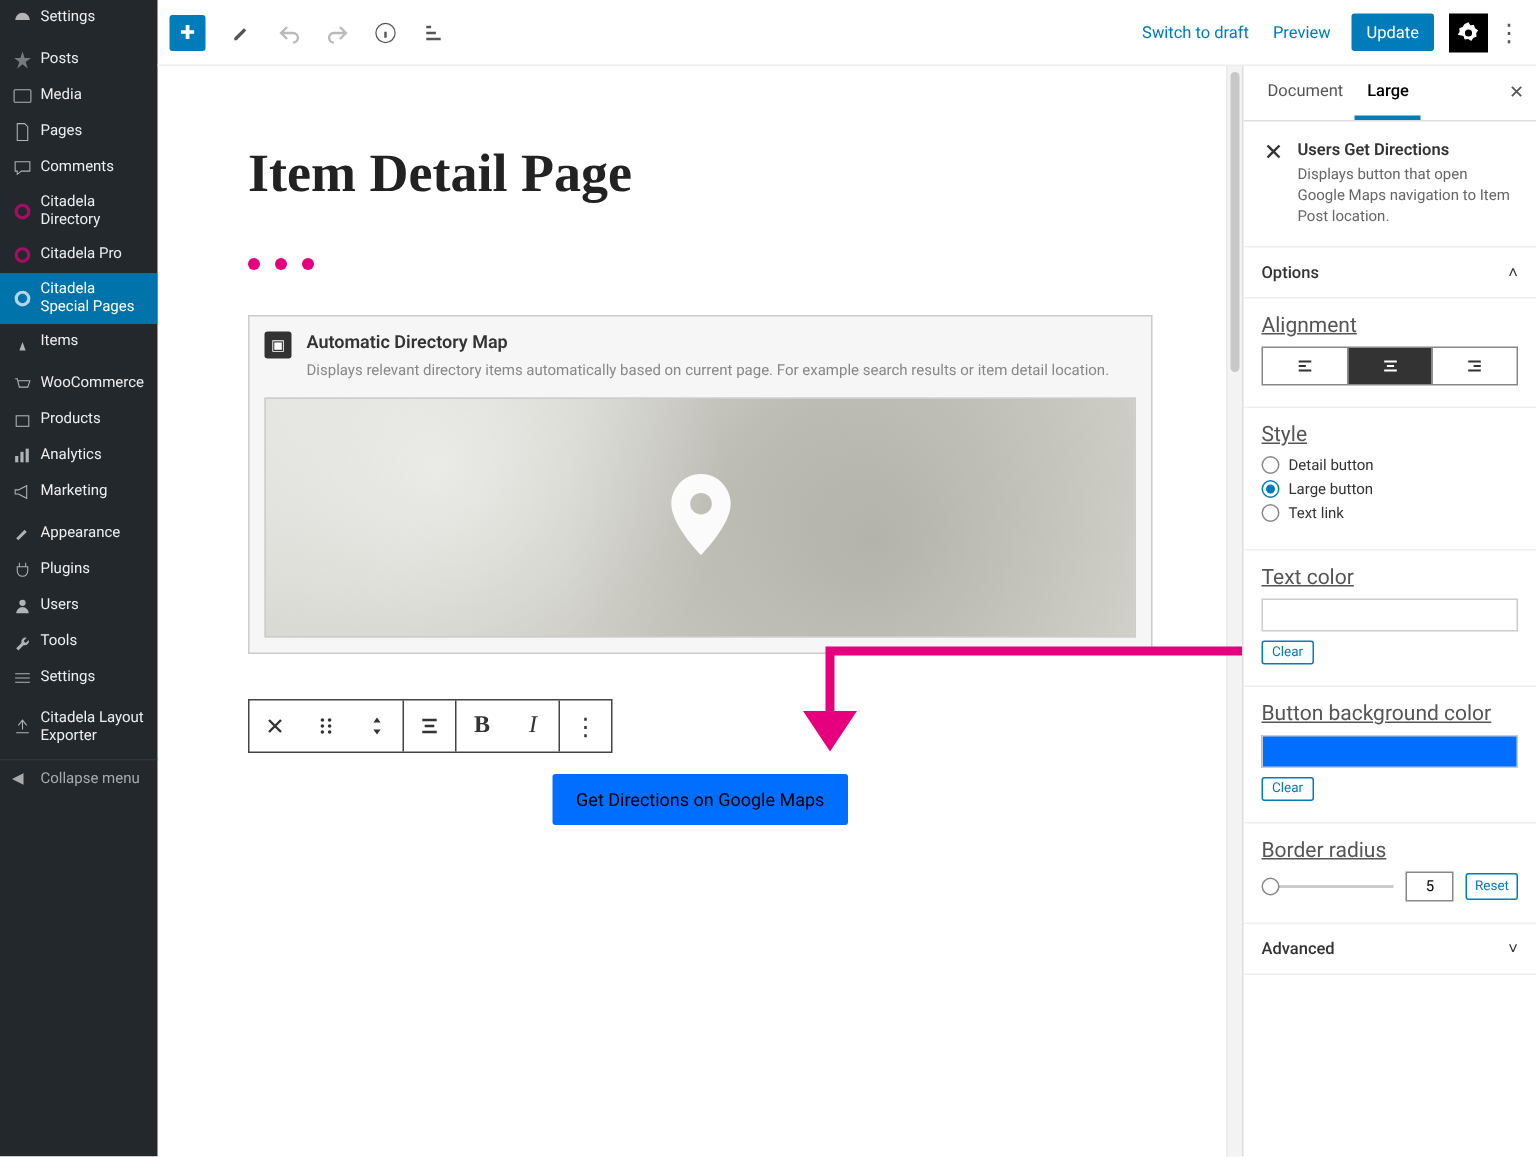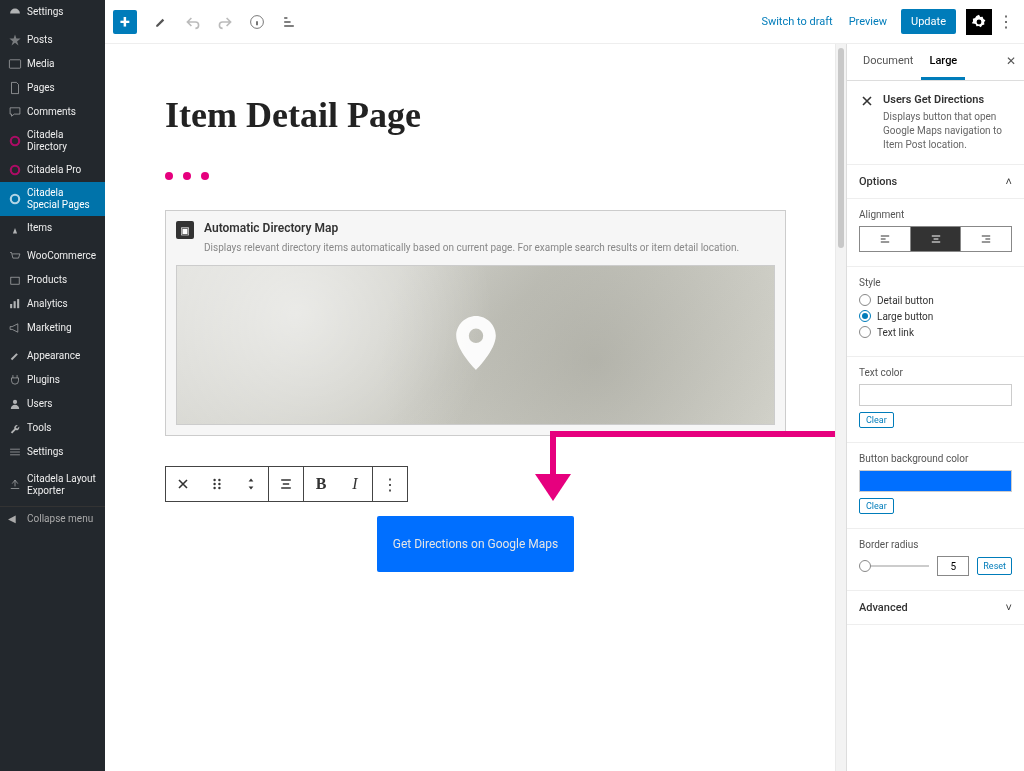--- a/index.html
+++ b/index.html
@@ -48,48 +48,48 @@
 
 .block-toolbar { display:inline-flex; border:1px solid #444; background:#fff; margin-bottom: 14px; }
 .block-toolbar .bt-group { display:flex; border-right:1px solid #444; }
 .block-toolbar .bt-group:last-child { border-right:none;}
 .block-toolbar .bt-btn { width:34px; height:34px; display:flex; align-items:center; justify-content:center; cursor:pointer; color:#333;}
 .block-toolbar .bt-btn svg { width:16px; height:16px; fill:currentColor; }
 .bold-b { font-weight:bold; font-family: Georgia, serif; font-size:16px;}
 .italic-i { font-style:italic; font-family: Georgia, serif; font-size:16px;}
 
 .directions-btn-wrap { text-align:center; }
-.directions-btn { display:inline-block; background:#006fff; color:#e5e5e5; font-size:12px; padding: 21px 16px; border-radius:2px; cursor:pointer;}
+.directions-btn { display:inline-block; background:#006fff; color:#000000; font-size:12px; padding: 10px 16px; border-radius:2px; cursor:pointer;}
 
 .footer-text { margin-top: 60px; text-align:center; }
 .logo-swirl { width:26px; height:26px; margin: 0 auto 30px; position:relative;}
 .logo-swirl svg { width:26px; height:26px;}
 .footer-text p { font-family: Georgia, serif; font-size:11px; color:#555; line-height:1.6; max-width: 400px; margin: 0 auto;}
 
 .arrow-annotation { position:absolute; pointer-events:none; z-index:5;}
 .arrow-annotation svg { overflow:visible; }
 
-.inspector { width: 178px; border-left: 1px solid #ddd; display:flex; flex-direction:column; background:#fff; flex-shrink:0;}
+.inspector { width: 196px; border-left: 1px solid #ddd; display:flex; flex-direction:column; background:#fff; flex-shrink:0;}
 .inspector-inner { flex:1; overflow:auto; font-size:11px; color:#333; }
 .tabs { display:flex; border-bottom:1px solid #ddd; padding: 0 8px; position:relative;}
 .tabs .tab { padding: 10px 8px; cursor:pointer; color:#555; font-size:11px;}
 .tabs .tab.active { color:#000; border-bottom:3px solid #007cba; font-weight:500;}
 .tabs .close-x { position:absolute; right:8px; top:10px; cursor:pointer; color:#555; font-size:12px;}
 
 .panel-section { padding: 12px; border-bottom:1px solid #eee; }
 .block-desc-head { display:flex; gap:8px; }
 .block-desc-head .bd-icon { flex-shrink:0; }
 .block-desc-head .bd-icon svg { width:16px; height:16px; fill:#333;}
 .block-desc-head .bd-title { font-weight:600; font-size:11px; margin-bottom:4px;}
 .block-desc-head .bd-text { font-size:10px; color:#666; line-height:1.4;}
 
 .panel-header { display:flex; justify-content:space-between; align-items:center; cursor:pointer; padding: 10px 12px; border-bottom:1px solid #eee;}
 .panel-header .ph-title { font-weight:500; font-size:11px;text-align:right;}
 .panel-body { padding: 10px 12px 14px; border-bottom:1px solid #eee;}
-.panel-label { font-size:10px; color:#555; margin-bottom:6px;}
+.panel-label { font-size:14px; color:#555; margin-bottom:6px;text-decoration:underline;}
 
 .align-buttons { display:flex; border:1px solid #888; }
 .align-buttons .ab { flex:1; height:24px; display:flex; align-items:center; justify-content:center; cursor:pointer; border-right:1px solid #888;}
 .align-buttons .ab:last-child { border-right:none;}
 .align-buttons .ab.active { background:#333; color:#fff;}
 .align-buttons .ab svg { width:12px; height:12px; fill:currentColor;}
 
 .radio-row { display:flex; align-items:center; gap:6px; margin: 4px 0; font-size:10px; cursor:pointer;}
 .radio-row .rdot { width:12px; height:12px; border:1px solid #888; border-radius:50%; display:flex; align-items:center; justify-content:center;}
 .radio-row.checked .rdot { border-color:#007cba;}

